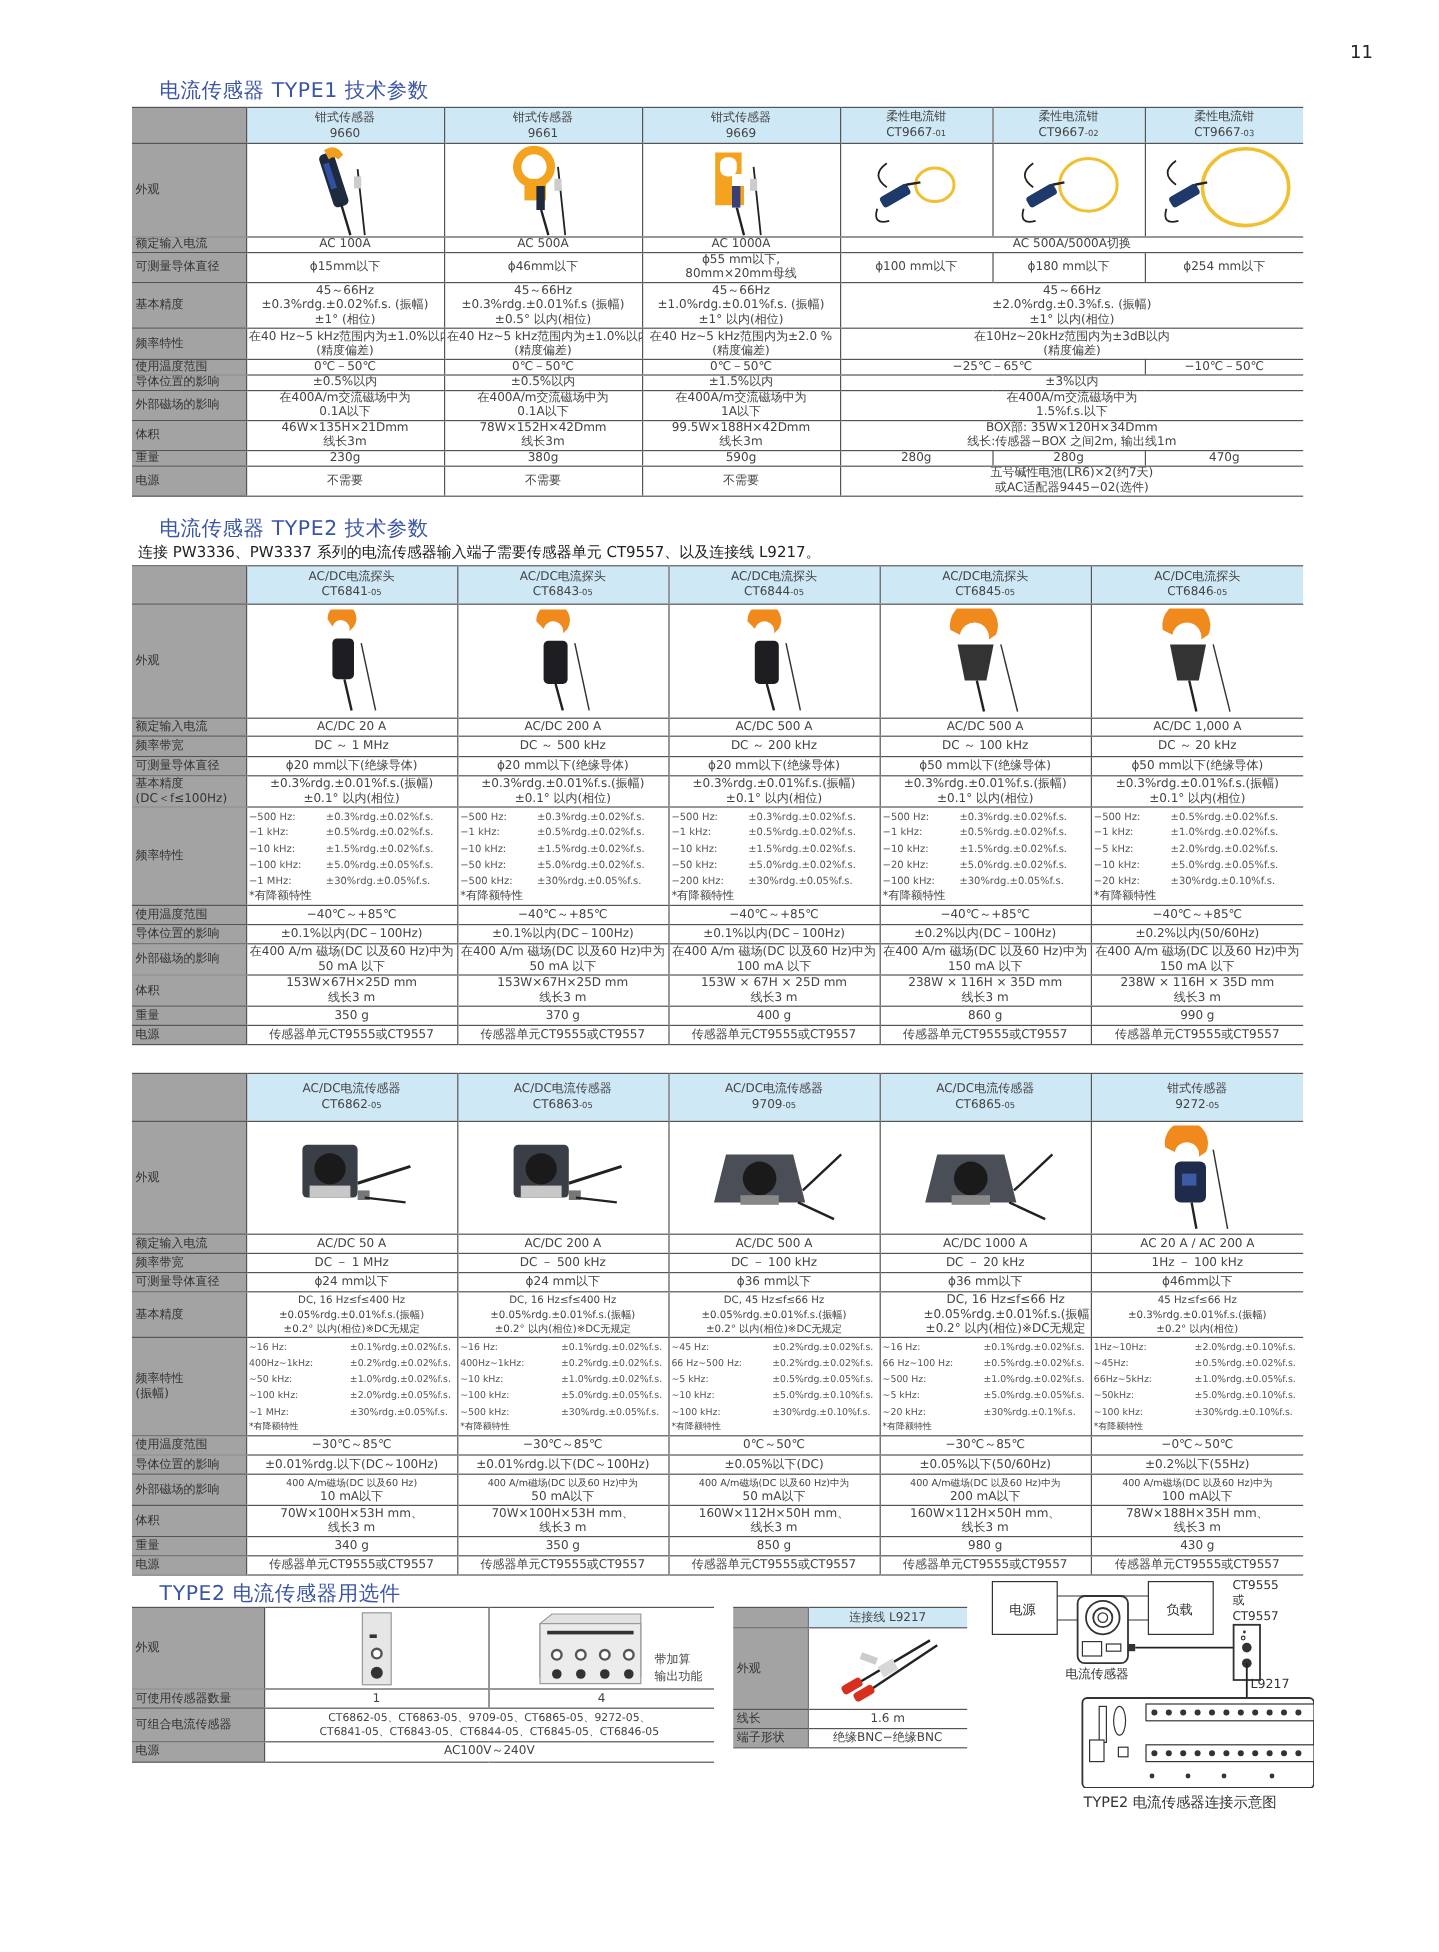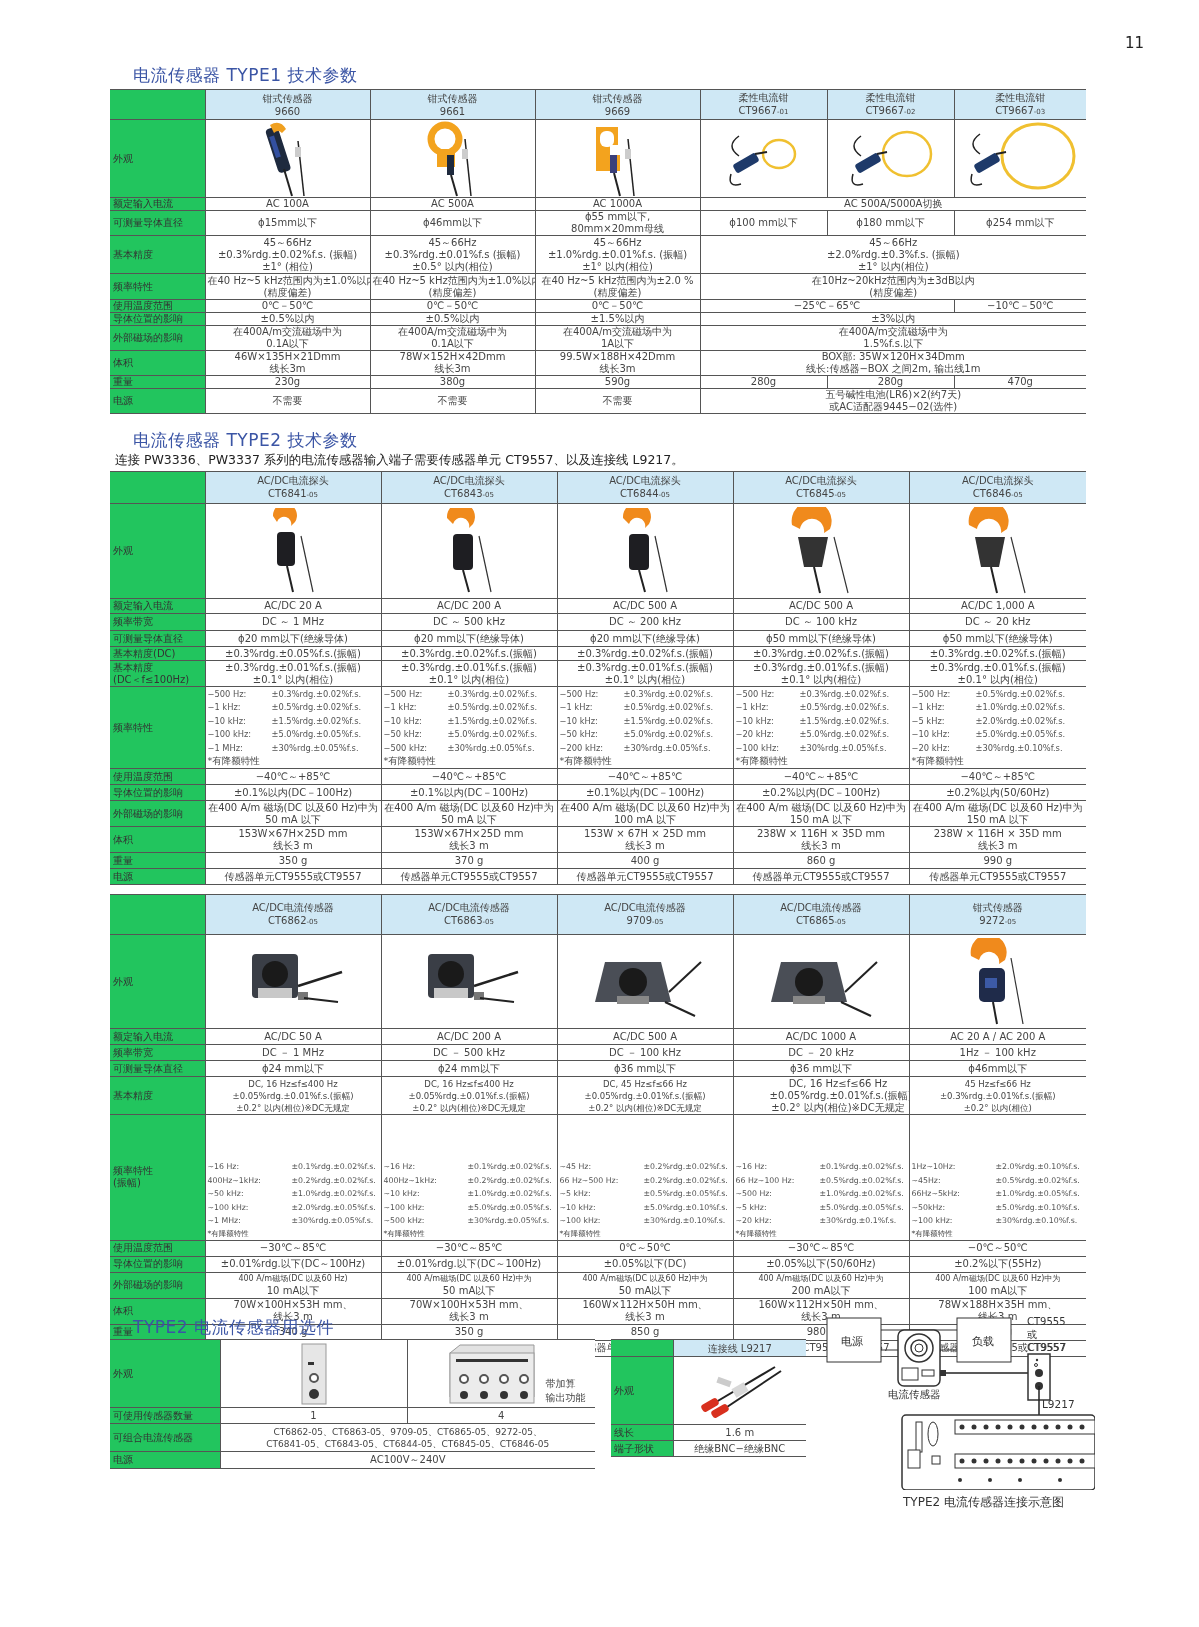--- a/index.html
+++ b/index.html
@@ -3,26 +3,26 @@
 <meta charset="utf-8">
 <style>
   * { box-sizing: border-box; margin: 0; padding: 0; }
   body { width: 1199px; height: 1627px; background: #fff; font-family: "DejaVu Sans", "Liberation Sans", sans-serif; color: #333; position: relative; overflow: hidden; }
   .pagenum { position: absolute; left: 1125px; top: 34px; font-size: 15px; color: #222; }
   .sec-title { position: absolute; left: 133px; font-size: 17px; color: #3b55a5; font-weight: normal; letter-spacing: 0.5px; }
   .sec-sub { position: absolute; left: 115px; font-size: 12.5px; color: #222; }
   table.spec { position: absolute; border-collapse: collapse; table-layout: fixed; font-size: 10px; color: #444; }
   table.spec td { border-bottom: 1px solid #555; border-left: 1px solid #555; text-align: center; vertical-align: middle; line-height: 12px; padding: 0 2px; overflow: hidden; white-space: nowrap; }
   table.spec tr:first-child td { border-top: 1.5px solid #555; }
-  table.spec td.lbl { background: #22c55e; text-align: left; padding-left: 3px; border-left: none; font-size: 10px; color: #333; }
+  table.spec td.lbl { background: #a3a3a3; text-align: left; padding-left: 3px; border-left: none; font-size: 10px; color: #333; }
   table.spec td.hdr { background: #cfe8f5; font-size: 10px; line-height: 13px; }
   table.spec td.img { background: #fff; }
   .sub { font-size: 7px; }
   .fr { display: grid; grid-template-columns: 64px 1fr; text-align: left; font-size: 8.3px; line-height: 13.6px; color: #555; }
-  .fr2 { display: grid; grid-template-columns: 84px 1fr; text-align: left; font-size: 7.8px; line-height: 13.6px; color: #555; margin-top: 45px; }
+  .fr2 { display: grid; grid-template-columns: 84px 1fr; text-align: left; font-size: 7.8px; line-height: 13.6px; color: #555; }
   .note { text-align: left; font-size: 9.5px; }
   .tl { text-align: left; }
   .pic { display: block; margin: 0 auto; }
   .diag-caption { position: absolute; left: 903px; top: 1494px; font-size: 12px; color: #333; }
 </style>
 </head>
 <body>
 
 <div class="pagenum">11</div>
 
@@ -357,28 +357,20 @@
     <td>DC ～ 100 kHz</td>
     <td>DC ～ 20 kHz</td>
   </tr>
   <tr style="height:16px;">
     <td class="lbl">可测量导体直径</td>
     <td>ϕ20 mm以下(绝缘导体)</td>
     <td>ϕ20 mm以下(绝缘导体)</td>
     <td>ϕ20 mm以下(绝缘导体)</td>
     <td>ϕ50 mm以下(绝缘导体)</td>
     <td>ϕ50 mm以下(绝缘导体)</td>
-  </tr>
-  <tr style="height:14px;">
-    <td class="lbl">基本精度(DC)</td>
-    <td class="tl">±0.3%rdg.±0.05%f.s.(振幅)</td>
-    <td class="tl">±0.3%rdg.±0.02%f.s.(振幅)</td>
-    <td class="tl">±0.3%rdg.±0.02%f.s.(振幅)</td>
-    <td class="tl">±0.3%rdg.±0.02%f.s.(振幅)</td>
-    <td class="tl">±0.3%rdg.±0.02%f.s.(振幅)</td>
   </tr>
   <tr style="height:26px;">
     <td class="lbl">
           <div>基本精度</div>
           <div>(DC＜f≤100Hz)</div>
         </td>
     <td class="tl">
           <div>±0.3%rdg.±0.01%f.s.(振幅)</div>
           <div>±0.1° 以内(相位)</div>
         </td>

